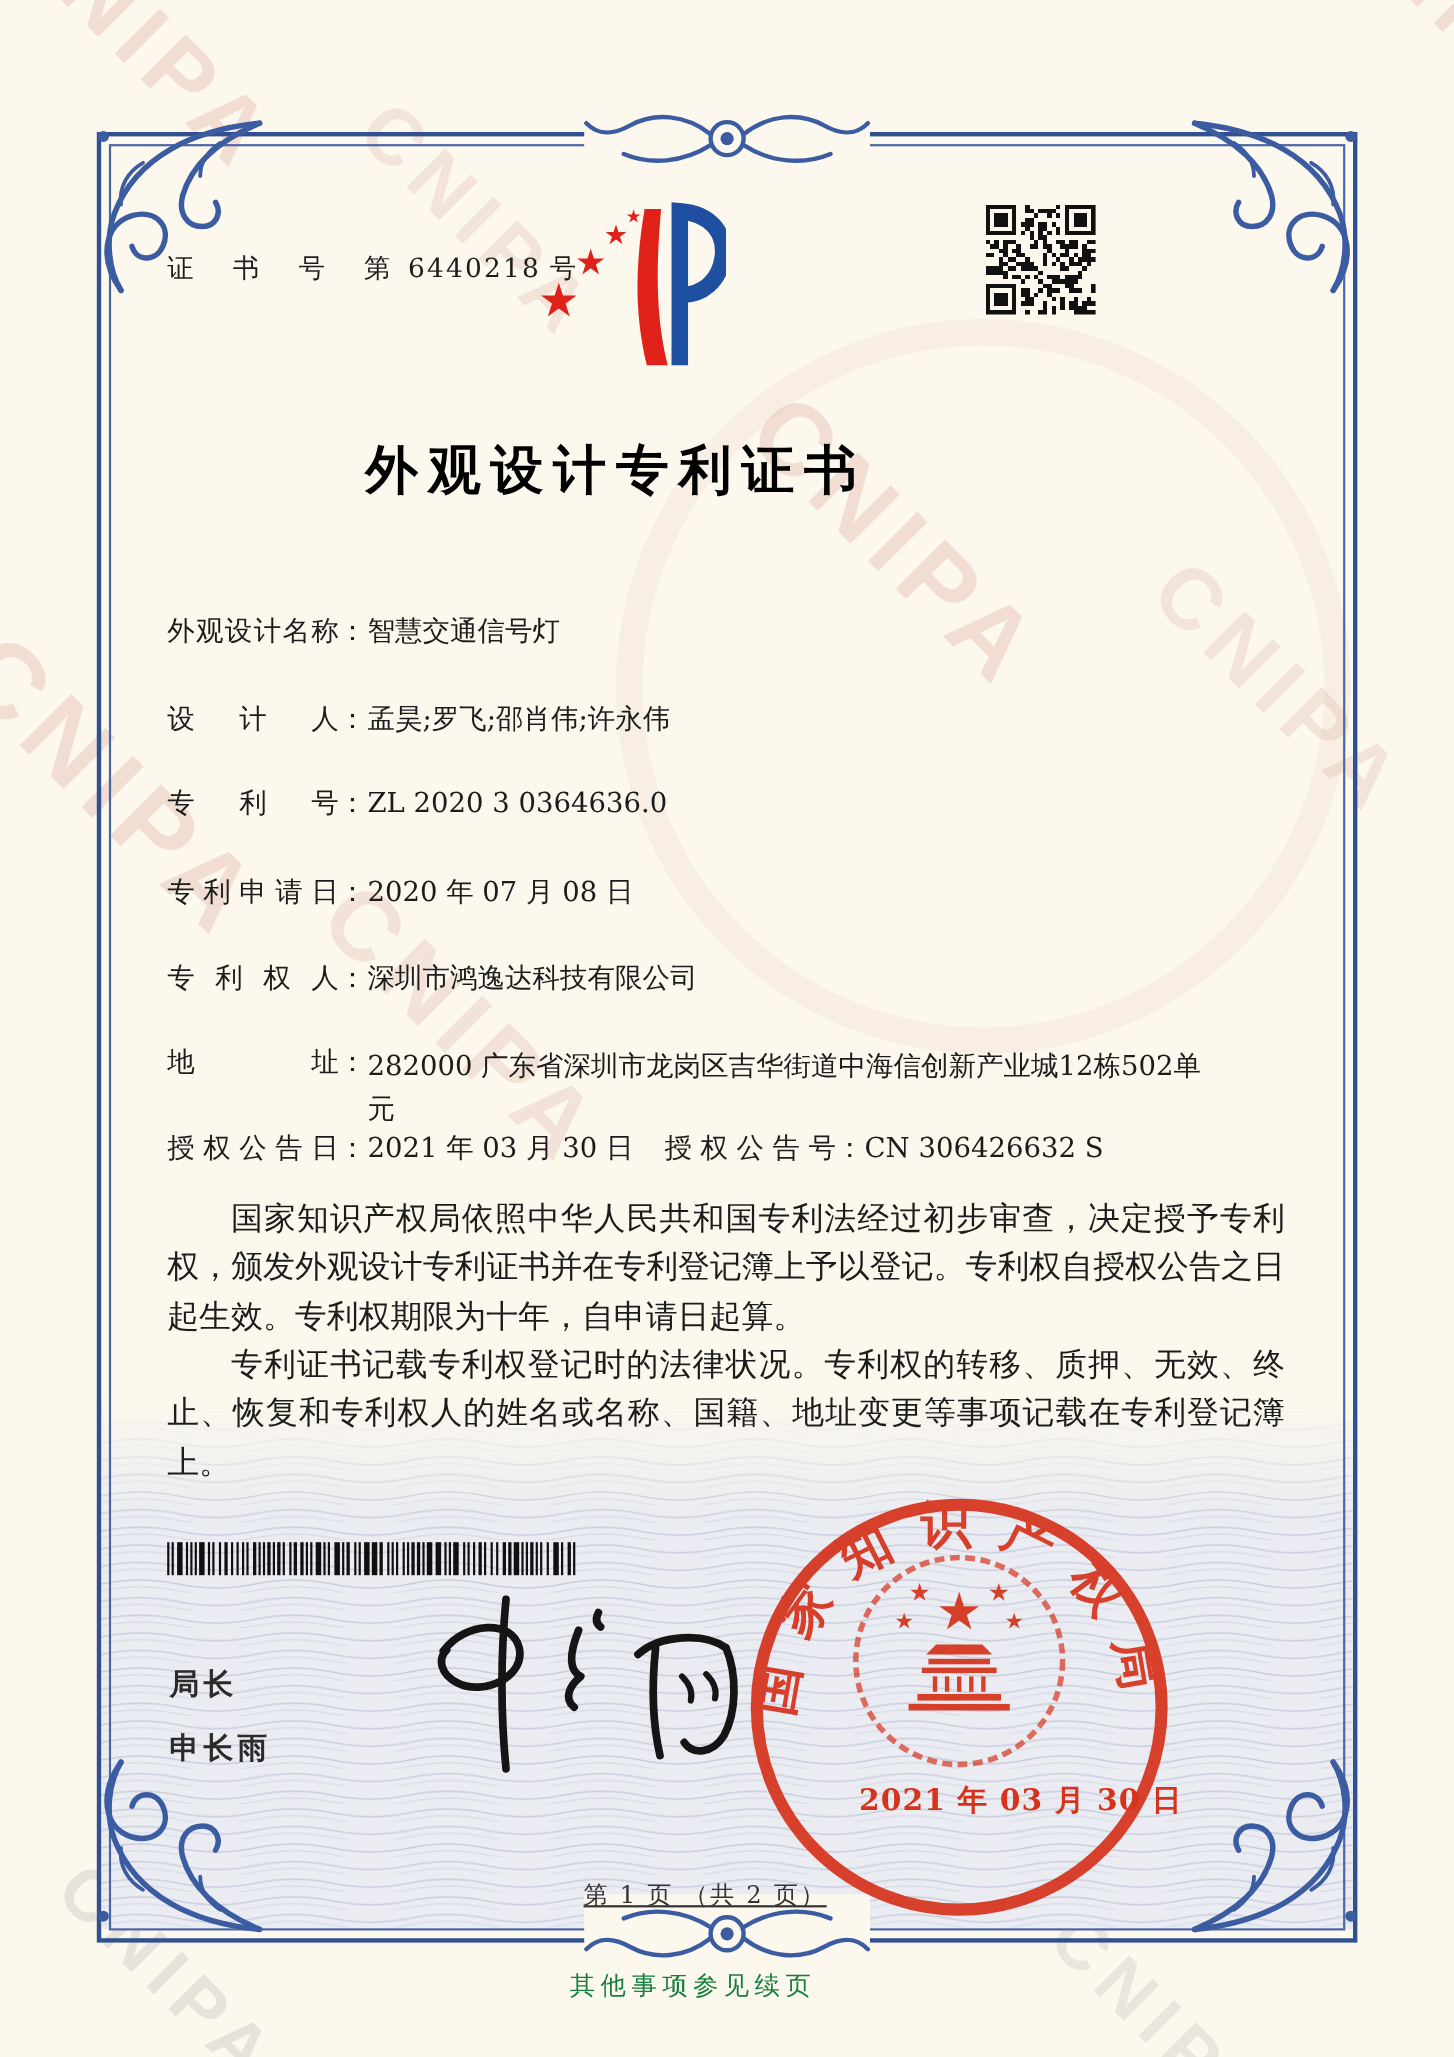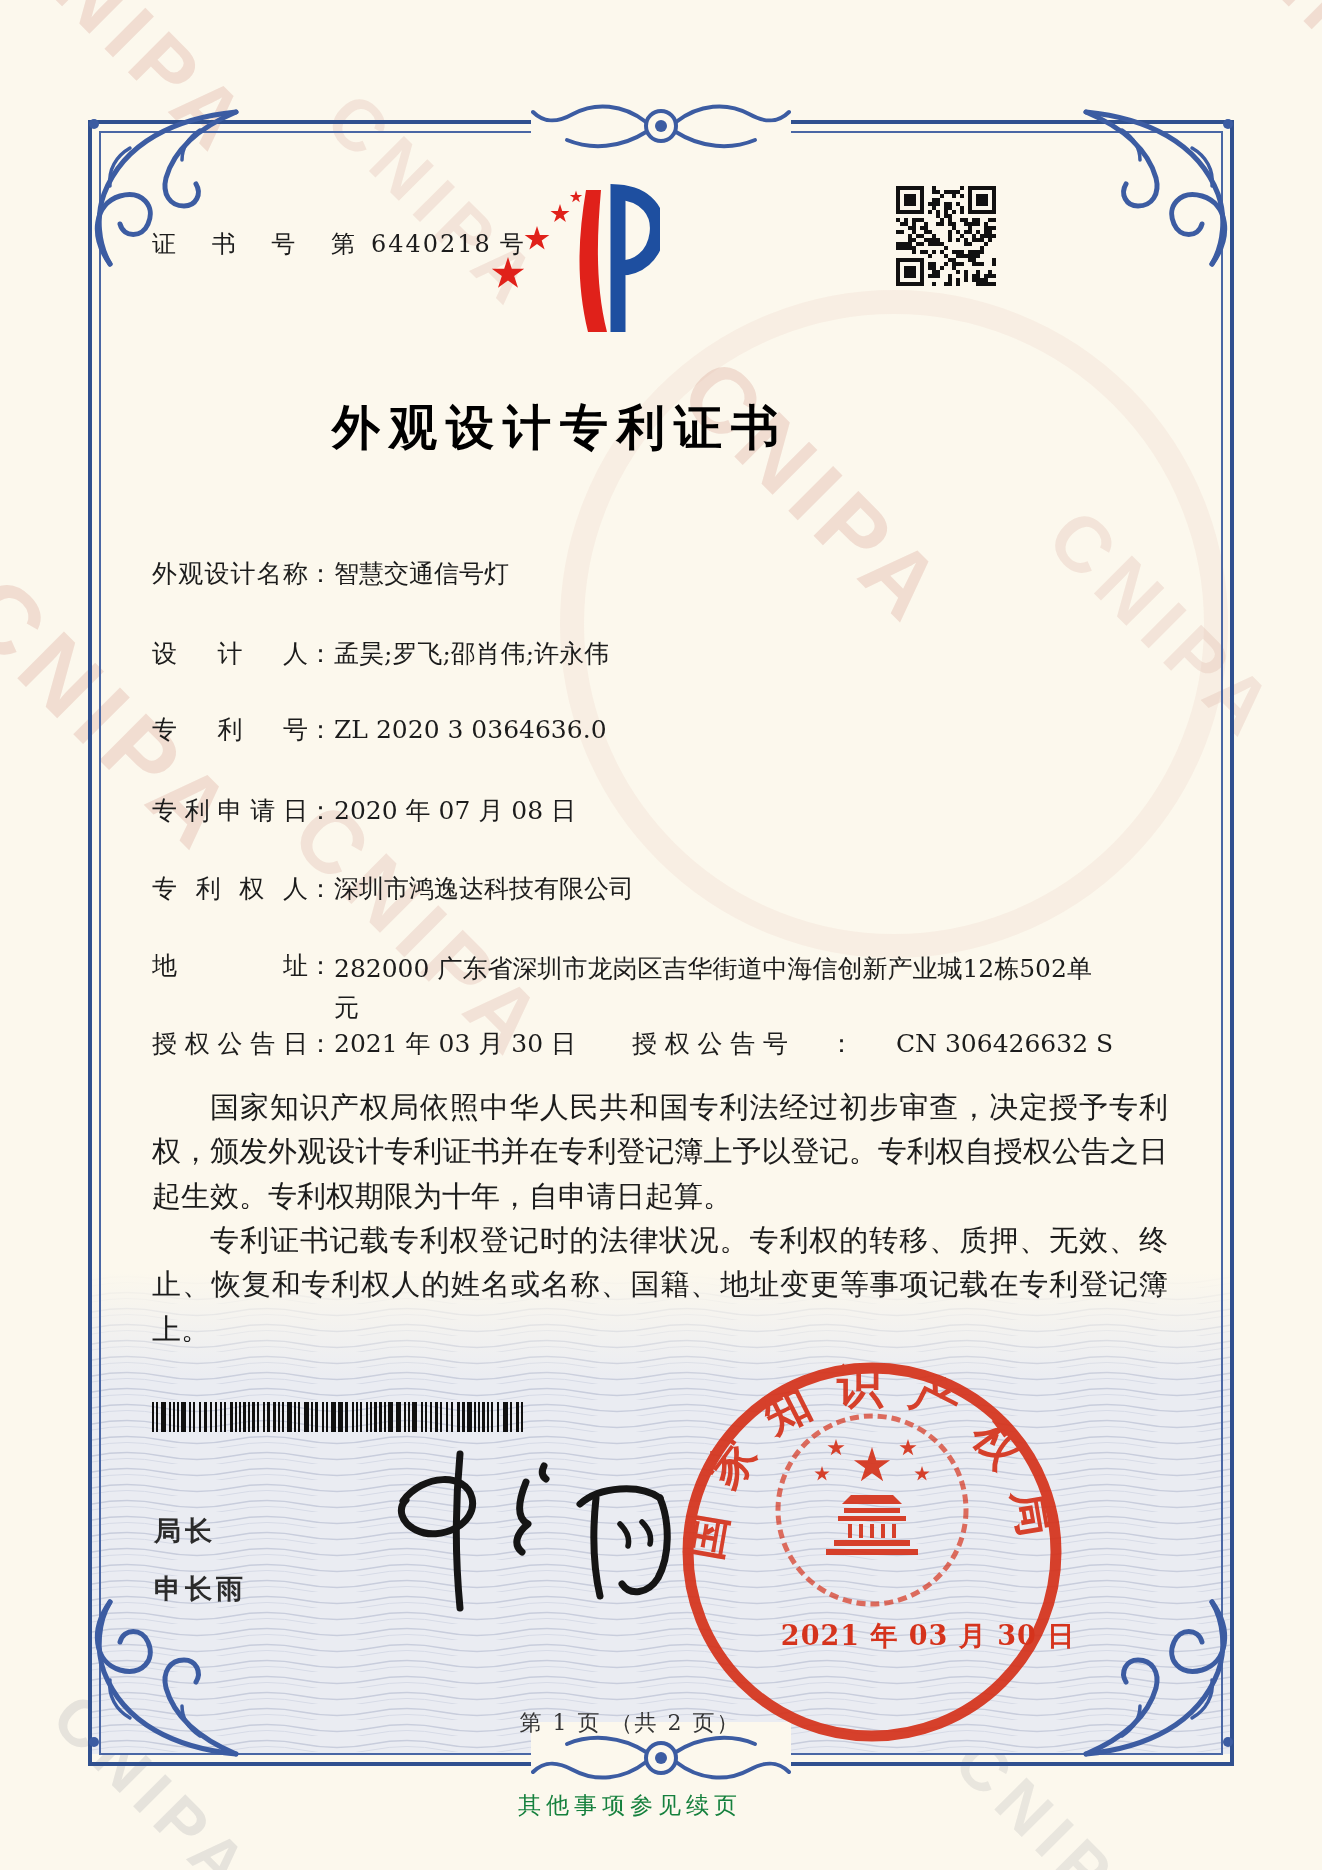--- a/index.html
+++ b/index.html
@@ -41,38 +41,38 @@
   .doc-title { position:absolute; z-index:3; left:0; top:396px; width:1120px; text-align:center;
         font-size:48px; font-weight:700; letter-spacing:9px; color:#000000; }
   
   .row { position:absolute; z-index:3; left:152px; display:flex; font-size:25px; line-height:1.25; }
   .row .lab { width:156px; flex:none; text-align:justify; text-align-last:justify; }
   .row .colon { width:26px; flex:none; }
   .row .val { white-space:pre-wrap; }
   .r1 { top:558px; } .r2 { top:638px; } .r3 { top:714px; } .r4 { top:795px; }
   .r5 { top:873px; } .r6 { top:950px; } .r7 { top:1028px; }
   .r6 .val { width:760px; line-height:1.55; }
-  .grant2 { margin-left:56px; display:flex;gap:41px; }
+  .grant2 { margin-left:28px; display:flex; }
   
   .bodytext { position:absolute; z-index:3; left:152px; top:1085px; width:1016px;
         font-size:29px; line-height:1.53; text-align:justify; }
   .bodytext p { margin:0; text-indent:2em; }
   
   .barcode { position:absolute; z-index:3; left:152px; top:1402px; width:378px; height:30px; }
   .barcode i { position:absolute; top:0; bottom:0; background:#101010; }
   .director { position:absolute; z-index:3; left:154px; top:1518px;
         font-family:"Liberation Sans", sans-serif; font-weight:700; color:#2b2b2b;
         font-size:27px; letter-spacing:4px; line-height:1; }
   .director .name { margin-top:31px; }
   .signature { position:absolute; z-index:3; left:348px; top:1446px; width:340px; height:170px; }
   .seal { position:absolute; z-index:3; left:672px; top:1352px; width:400px; height:400px; }
   .seal-date { position:absolute; z-index:4; left:778px; top:1618px; width:300px; text-align:center;
         color:#d5331c; font-size:27px; font-weight:700; letter-spacing:1px; }
-  .page-info { position:absolute; z-index:3; left:0; top:1708px; width:1260px; text-align:center;
-        font-size:22px; letter-spacing:2px; color:#333; }
+  .page-info { position:absolute; z-index:3; left:11px; top:1708px; width:1260px; text-align:center;
+        font-size:22px; letter-spacing:2px; color:#333;text-decoration:underline; }
   .continuation { position:absolute; z-index:3; left:0; top:1790px; width:1260px; text-align:center;
         font-size:23px; letter-spacing:5px; color:#15803d; }
 </style>
 </head>
 <body>
 
 <div class="page">
 
   <svg width="0" height="0" style="position:absolute">
     <defs>

